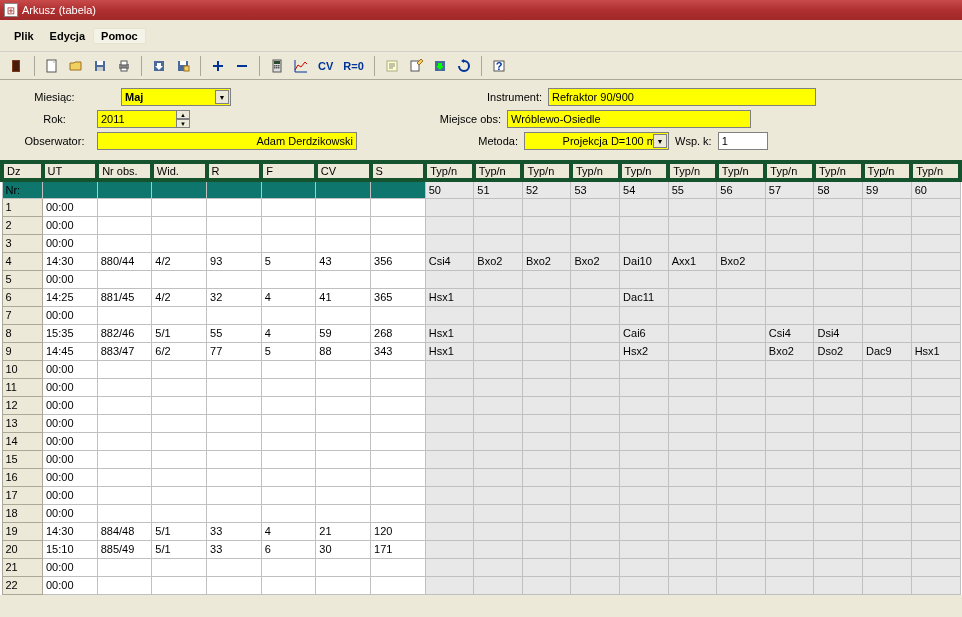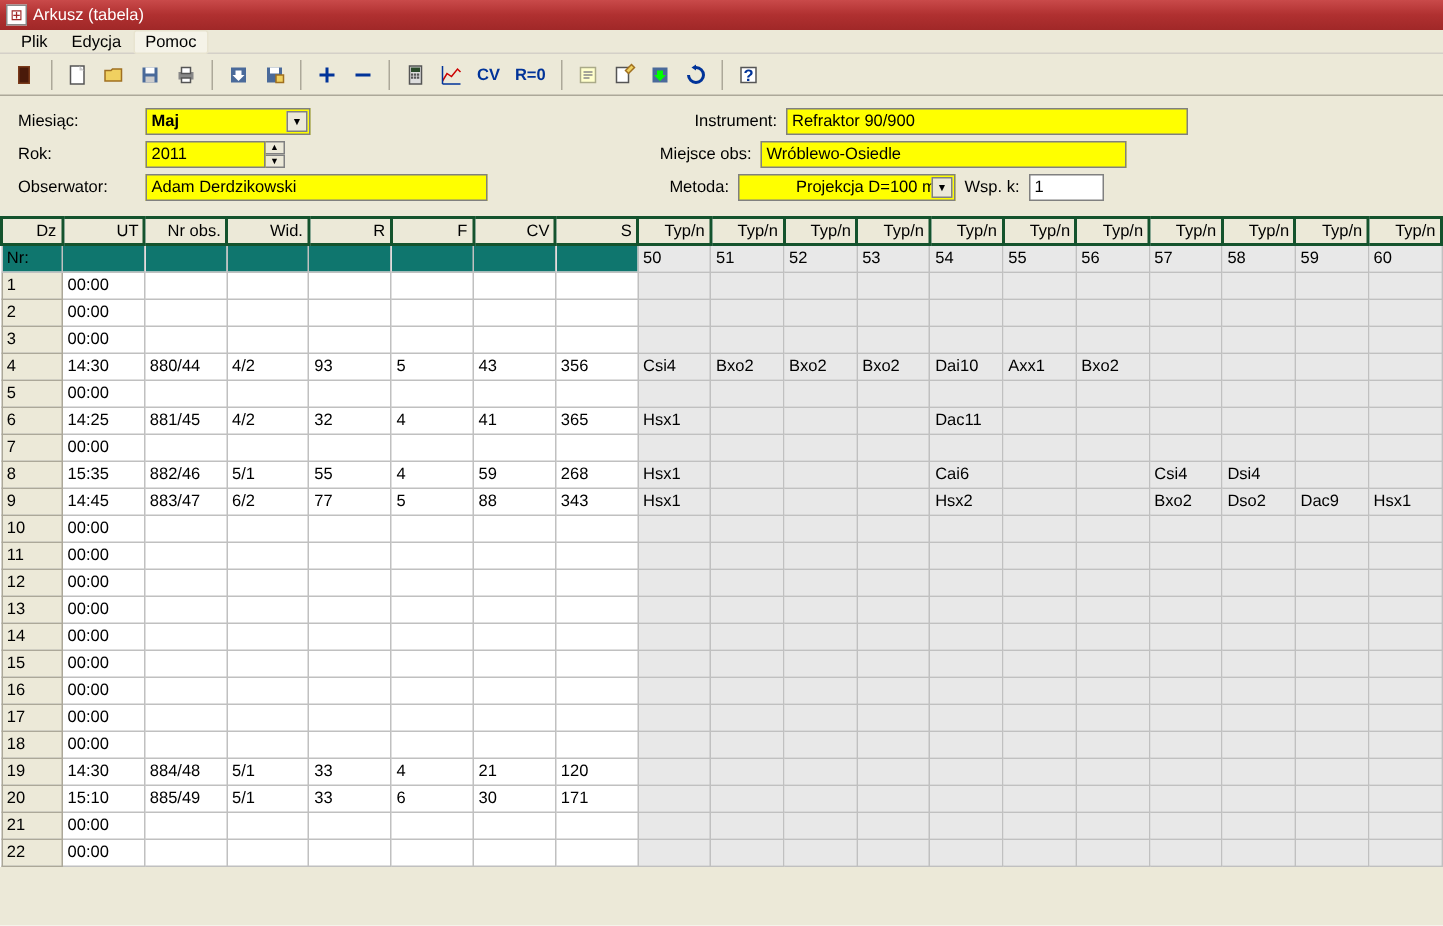--- a/index.html
+++ b/index.html
@@ -1,41 +1,41 @@
 <!DOCTYPE html>
 <html><head>
 <meta charset="utf-8">
 <style>
 * { margin: 0; padding: 0; box-sizing: border-box; font-family: Tahoma, Arial, sans-serif; font-size: 11px; }
 body { background: #ece9d8; width: 962px; height: 617px; overflow: hidden; }
 .titlebar { background: linear-gradient(to bottom, #c94a4a, #b03030 50%, #a02828); height: 20px; display: flex; align-items: center; padding: 0 4px; color: #fff; font-weight: normal; }
 .titlebar .icon { width: 14px; height: 14px; background: #fff; border: 1px solid #888; margin-right: 4px; display: inline-flex; align-items: center; justify-content: center; }
 .titlebar .icon::before { content: "⊞"; color: #a02828; font-size: 10px; }
-.menubar { background: #ece9d8; height: 16px; display: flex; align-items: center; padding: 0 6px; border-bottom: 1px solid #d4d0c8; }
+.menubar { background: #ece9d8; height: 32px; display: flex; align-items: center; padding: 0 6px; border-bottom: 1px solid #d4d0c8; font-weight: bold; }
 .menubar .menu-item { padding: 2px 8px; cursor: pointer; }
 .menubar .menu-item.highlight { background: #f5f3e8; border: 1px solid #e8e4d0; border-radius: 2px; padding: 1px 7px; }
 .toolbar { background: #ece9d8; height: 28px; display: flex; align-items: center; padding: 0 6px; border-bottom: 1px solid #aca899; gap: 2px; }
 .toolbar .sep { width: 1px; height: 20px; background: #aca899; margin: 0 4px; }
 .tb-btn { width: 22px; height: 22px; display: inline-flex; align-items: center; justify-content: center; cursor: pointer; border: 1px solid transparent; }
 .tb-btn svg { width: 16px; height: 16px; }
 .tb-text { font-weight: bold; color: #003399; padding: 0 4px; cursor: pointer; }
 .form-area { padding: 8px 12px 6px 12px; background: #ece9d8; }
 .form-row { display: flex; align-items: center; margin-bottom: 4px; }
-.form-label { width: 85px; font-size: 11px; text-align: left; }
+.form-label { width: 85px; font-size: 11px; text-align: center; }
 .form-label.right { width: 82px; text-align: right; padding-right: 6px; }
 .form-field { background: #ffff00; border: 1px solid #808080; height: 18px; padding: 1px 3px; display: flex; align-items: center; position: relative; }
 .form-field .dd-btn { position: absolute; right: 1px; top: 1px; width: 14px; height: 14px; background: #ece9d8; border: 1px solid #808080; display: flex; align-items: center; justify-content: center; cursor: pointer; }
 .form-field .dd-btn::before { content: "▼"; font-size: 7px; color: #000; }
 .spinner { display: inline-flex; flex-direction: column; margin-left: -1px; }
 .spinner .sp { width: 14px; height: 9px; background: #ece9d8; border: 1px solid #808080; display: flex; align-items: center; justify-content: center; font-size: 6px; cursor: pointer; line-height: 1; }
 .white-field { background: #fff; border: 1px solid #808080; height: 18px; padding: 1px 3px; display: flex; align-items: center; }
 .white-field input { background: transparent; border: none; outline: none; width: 100%; font-size: 11px; }
 .data-grid { width: 100%; border-collapse: collapse; table-layout: fixed; }
 .data-grid th, .data-grid td { border: 1px solid #c0c0c0; height: 18px; padding: 1px 3px; text-align: left; font-weight: normal; overflow: hidden; white-space: nowrap; }
-.data-grid th { background: #ece9d8; border: 2px solid #14532d; text-align: right; }
+.data-grid th { background: #ece9d8; border: 4px solid #14532d; }
 .data-grid .hdr2 td { background: #0f766e; }
 .data-grid .hdr2 td.grey { background: #e8e8e8; margin-top: 16px; }
 .data-grid td.rownum { background: #ece9d8; border: 1px solid #aca899; }
 .data-grid td.grey { background: #e8e8e8; }
 .grid-wrap { background: #fff; overflow: hidden; }
 .col-dz { width: 40px; } .col-ut { width: 54px; } .col-nr { width: 54px; } .col-wid { width: 54px; }
 .col-r { width: 54px; } .col-f { width: 54px; } .col-cv { width: 54px; } .col-s { width: 54px; }
 .col-typ { width: 48px; }
 </style>
 </head>
@@ -161,21 +161,21 @@
       <svg viewBox="0 0 16 16">
         <rect x="3" y="3" width="10" height="10" fill="#fff" stroke="#555"></rect>
         <text x="8" y="12" font-size="10" text-anchor="middle" fill="#003399" font-weight="bold">?</text>
       </svg>
     </span>
 </div>
 
 <div class="form-area">
   <div class="form-row">
     <span class="form-label">Miesiąc:</span>
-    <div class="form-field" style="width:110px; font-weight:bold;">
+    <div class="form-field" style="width:110px; font-weight:bold;margin-left:24px;">
       <span>Maj</span>
       <span class="dd-btn"></span>
     </div>
     <div style="width:235px;"></div>
     <span class="form-label right">Instrument:</span>
     <div class="form-field" style="width:268px;">
       <span>Refraktor 90/900</span>
     </div>
   </div>
   <div class="form-row">
@@ -188,21 +188,21 @@
       <span class="sp">▼</span>
     </div>
     <div style="width:235px;"></div>
     <span class="form-label right">Miejsce obs:</span>
     <div class="form-field" style="width:244px;">
       <span>Wróblewo-Osiedle</span>
     </div>
   </div>
   <div class="form-row">
     <span class="form-label">Obserwator:</span>
-    <div class="form-field" style="width:228px;">
+    <div class="form-field" style="width:260px;justify-content:flex-end;">
       <span>Adam Derdzikowski</span>
     </div>
     <div style="width:85px;"></div>
     <span class="form-label right">Metoda:</span>
     <div class="form-field" style="width:145px;justify-content:flex-end;">
       <span>Projekcja D=100 mm</span>
       <span class="dd-btn"></span>
     </div>
     <span style="padding:0 6px;">Wsp. k:</span>
     <div class="white-field" style="width:50px;">

